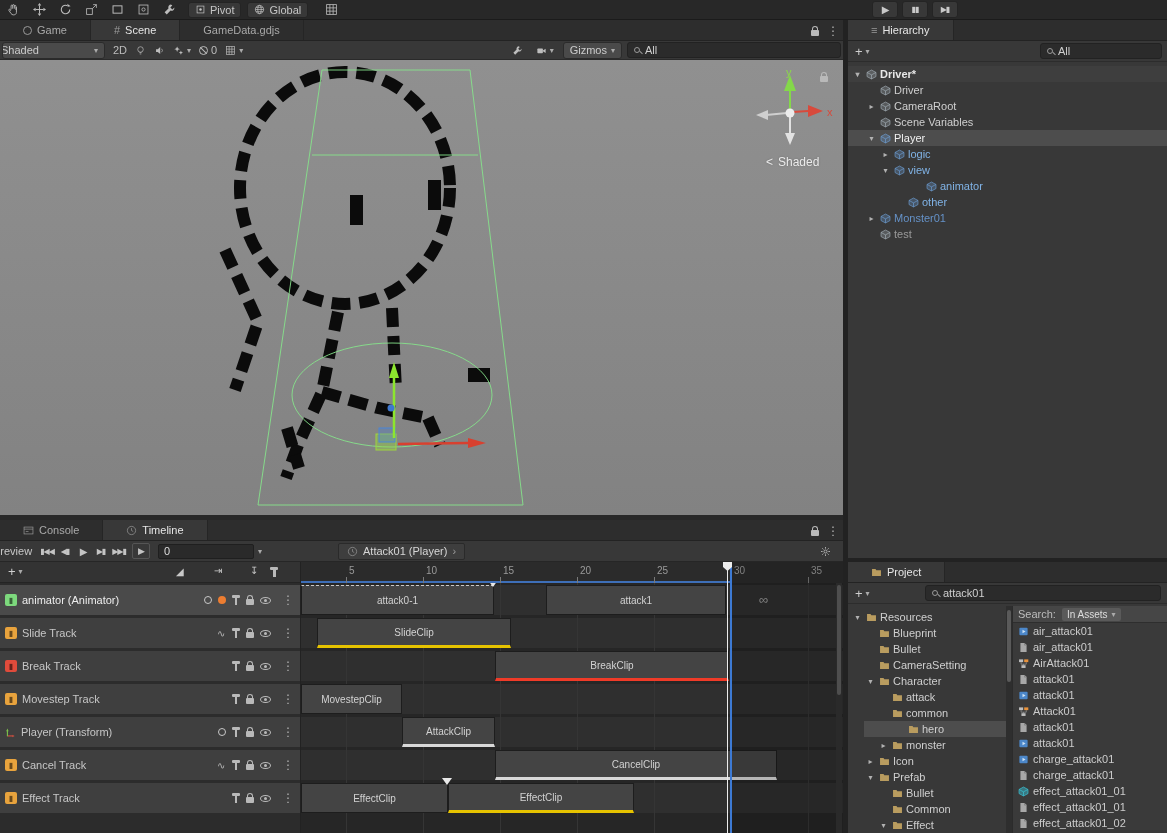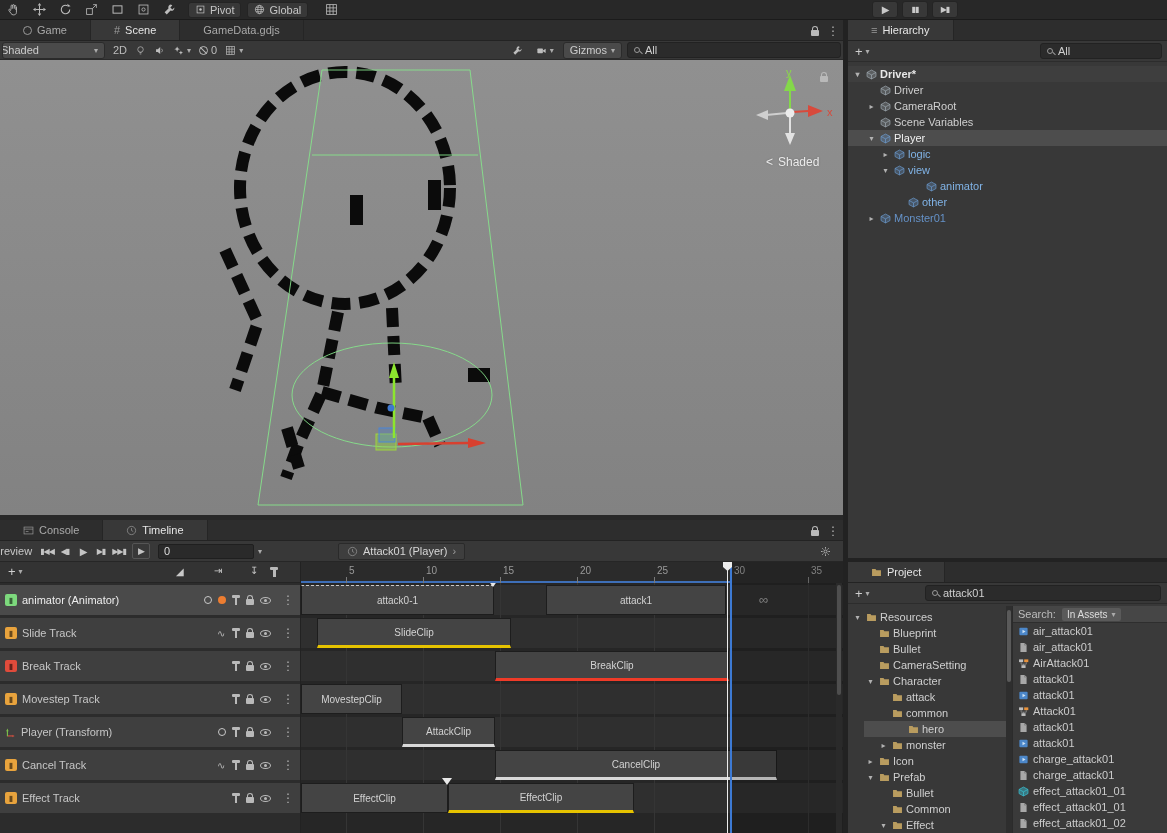--- a/index.html
+++ b/index.html
@@ -687,20 +687,27 @@
           </svg>
           <span class="t-blue">other</span>
         </div>
         <div class="trow" style="padding-left: 18px;">
           <span class="arw">▸</span>
           <svg class="ic small c-blue">
             <use href="#i-cube"></use>
           </svg>
           <span class="t-blue2">Monster01</span>
         </div>
+        <div class="trow" style="padding-left: 18px;">
+          <span class="arw"></span>
+          <svg class="ic small c-grey">
+            <use href="#i-cube"></use>
+          </svg>
+          <span class="t-muted">test</span>
+        </div>
       </div>
   </div>
 
   <div id="hsplit2" class="abs"></div>
 
   <div id="project-panel" class="abs">
     <div class="tabbar">
       <div class="tab active">
         <svg class="ic small c-folder">
             <use href="#i-folder"></use>

